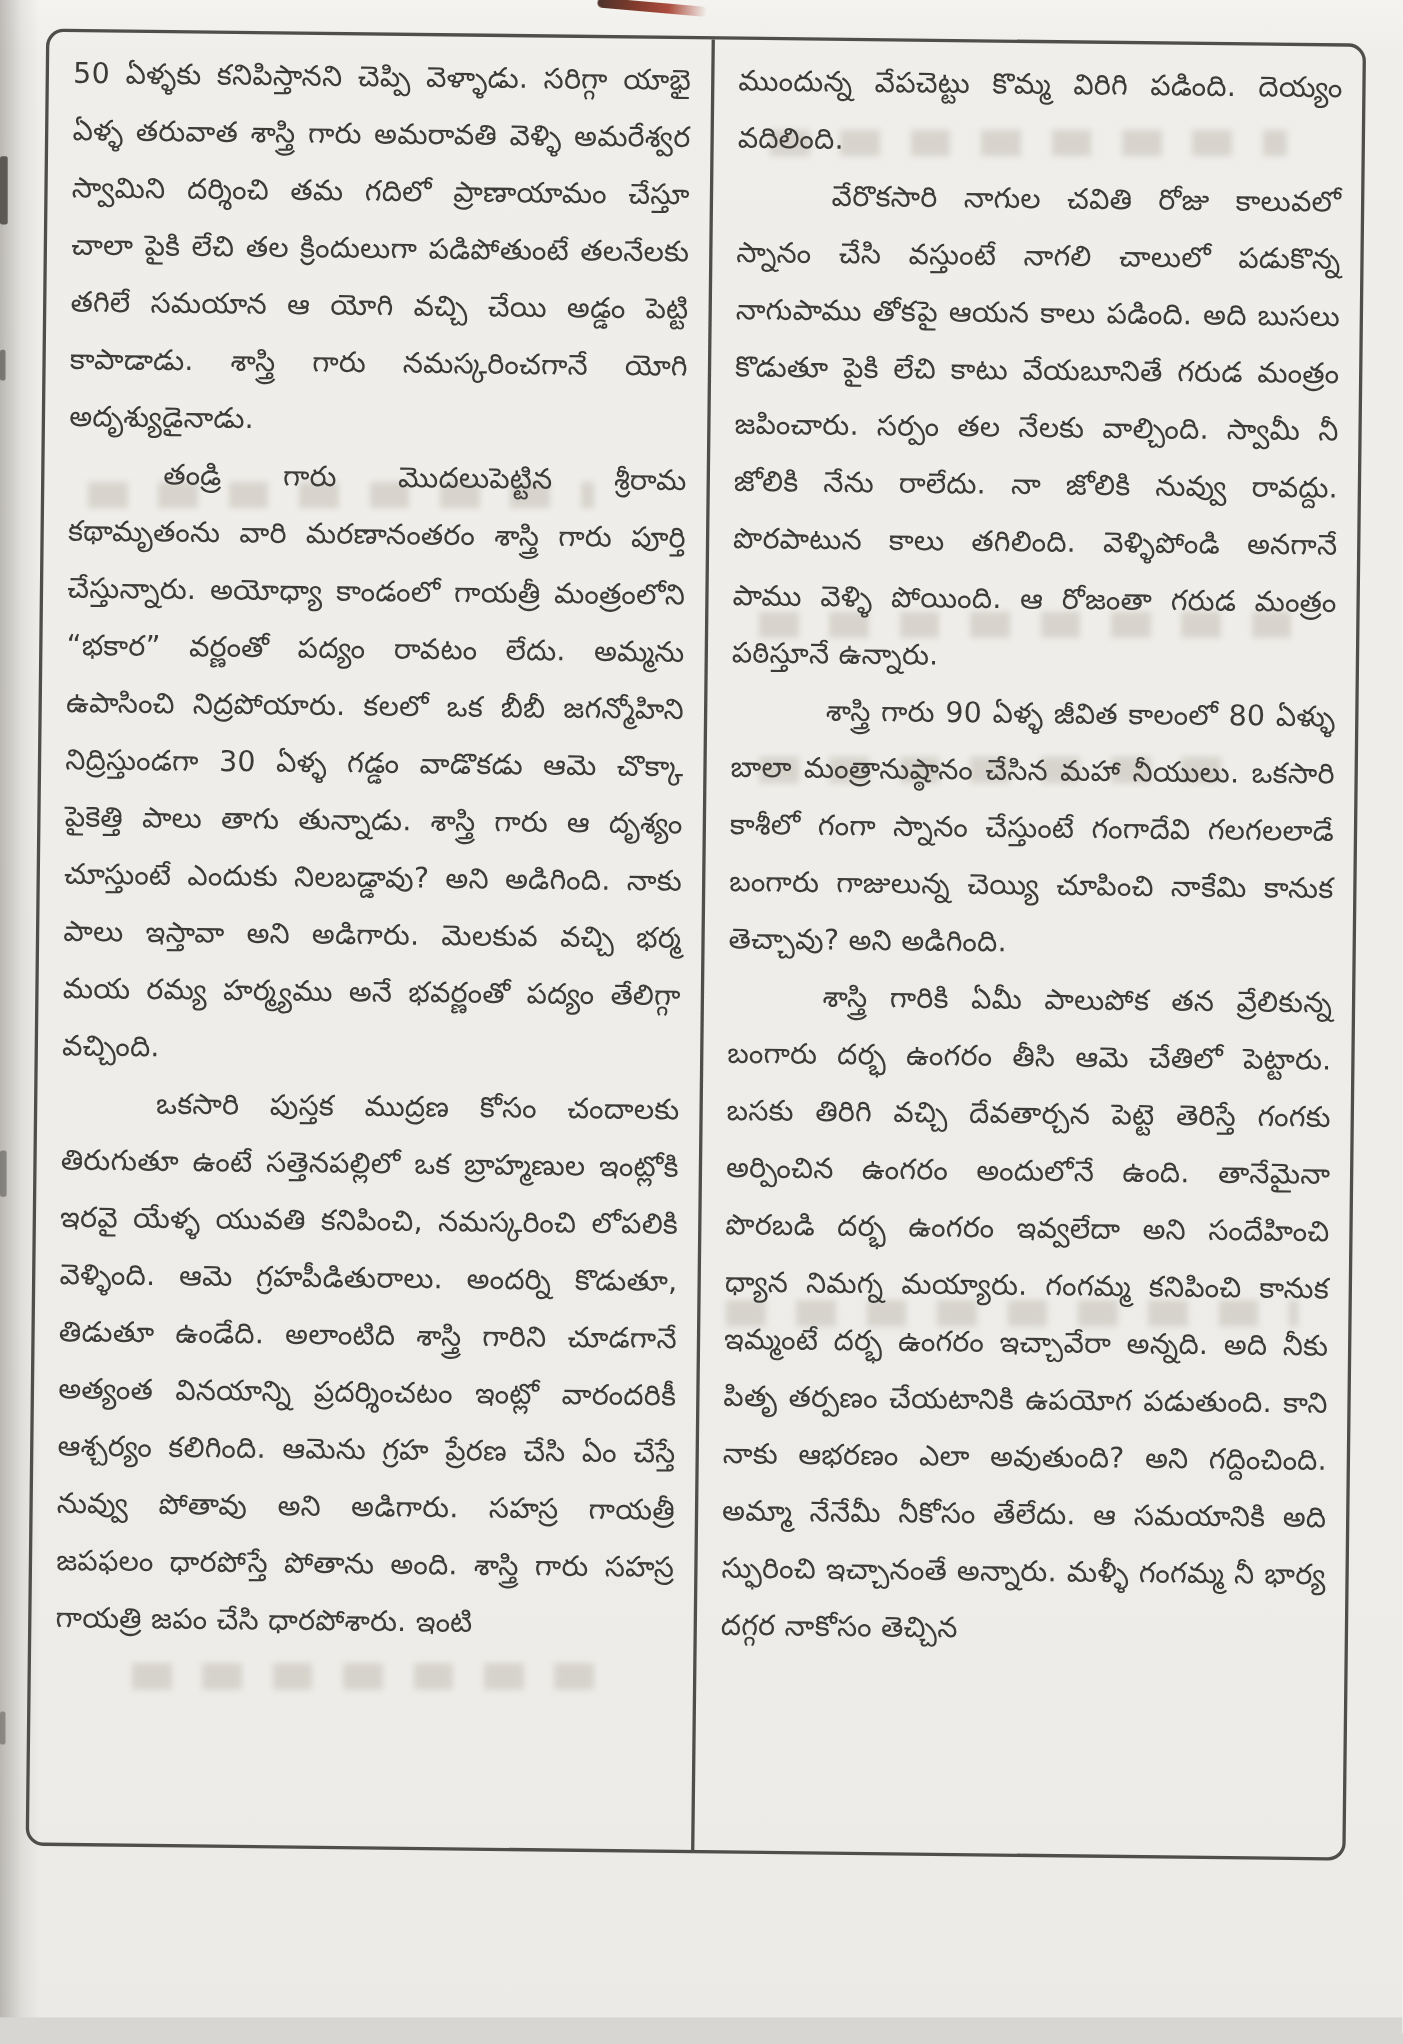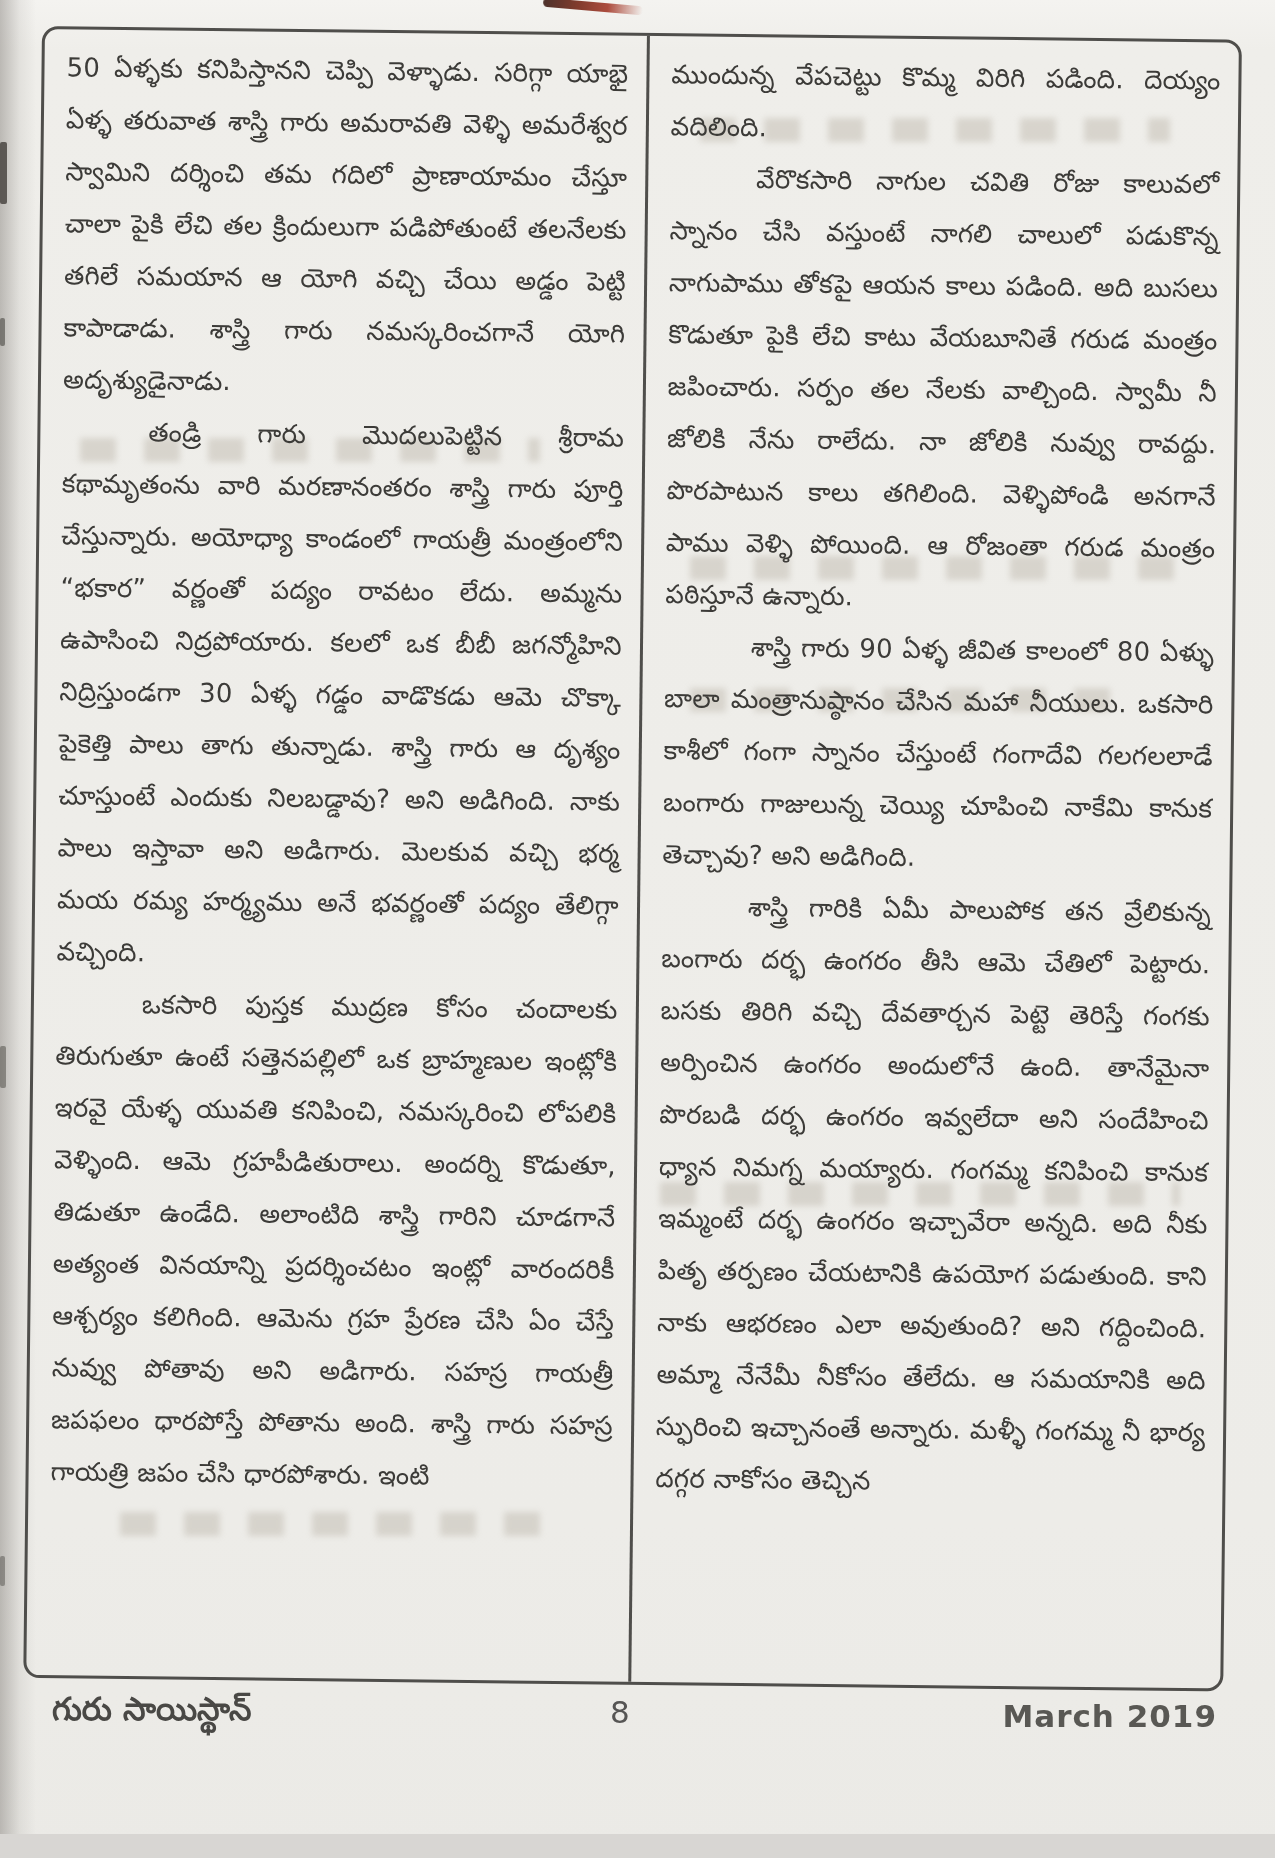--- a/index.html
+++ b/index.html
@@ -81,22 +81,17 @@
     </div>
     <div class="divider"></div>
     <div class="col col-right">
       <p class="para">ముందున్న వేపచెట్టు కొమ్మ విరిగి పడింది. దెయ్యం వదిలింది.</p>
       <p class="para indent">వేరొకసారి నాగుల చవితి రోజు కాలువలో స్నానం చేసి వస్తుంటే నాగలి చాలులో పడుకొన్న నాగుపాము తోకపై ఆయన కాలు పడింది. అది బుసలు కొడుతూ పైకి లేచి కాటు వేయబూనితే గరుడ మంత్రం జపించారు. సర్పం తల నేలకు వాల్చింది. స్వామీ నీ జోలికి నేను రాలేదు. నా జోలికి నువ్వు రావద్దు. పొరపాటున కాలు తగిలింది. వెళ్ళిపోండి అనగానే పాము వెళ్ళి పోయింది. ఆ రోజంతా గరుడ మంత్రం పఠిస్తూనే ఉన్నారు.</p>
       <p class="para indent">శాస్త్రి గారు 90 ఏళ్ళ జీవిత కాలంలో 80 ఏళ్ళు బాలా మంత్రానుష్ఠానం చేసిన మహా నీయులు. ఒకసారి కాశీలో గంగా స్నానం చేస్తుంటే గంగాదేవి గలగలలాడే బంగారు గాజులున్న చెయ్యి చూపించి నాకేమి కానుక తెచ్చావు? అని అడిగింది.</p>
       <p class="para indent">శాస్త్రి గారికి ఏమీ పాలుపోక తన వ్రేలికున్న బంగారు దర్భ ఉంగరం తీసి ఆమె చేతిలో పెట్టారు. బసకు తిరిగి వచ్చి దేవతార్చన పెట్టె తెరిస్తే గంగకు అర్పించిన ఉంగరం అందులోనే ఉంది. తానేమైనా పొరబడి దర్భ ఉంగరం ఇవ్వలేదా అని సందేహించి ధ్యాన నిమగ్న మయ్యారు. గంగమ్మ కనిపించి కానుక ఇమ్మంటే దర్భ ఉంగరం ఇచ్చావేరా అన్నది. అది నీకు పితృ తర్పణం చేయటానికి ఉపయోగ పడుతుంది. కాని నాకు ఆభరణం ఎలా అవుతుంది? అని గద్దించింది. అమ్మా నేనేమీ నీకోసం తేలేదు. ఆ సమయానికి అది స్ఫురించి ఇచ్చానంతే అన్నారు. మళ్ళీ గంగమ్మ నీ భార్య దగ్గర నాకోసం తెచ్చిన</p>
     </div>
   </div>
 
-  <div class="footer">
-    <span class="f-left">గురు సాయిస్థాన్</span>
-    <span class="f-center">8</span>
-    <span class="f-right">March 2019</span>
-  </div>
 
   <div class="bottom-gray"></div>
   <div class="bottom-strip"></div>
 
 </div>
 
 </body></html>

